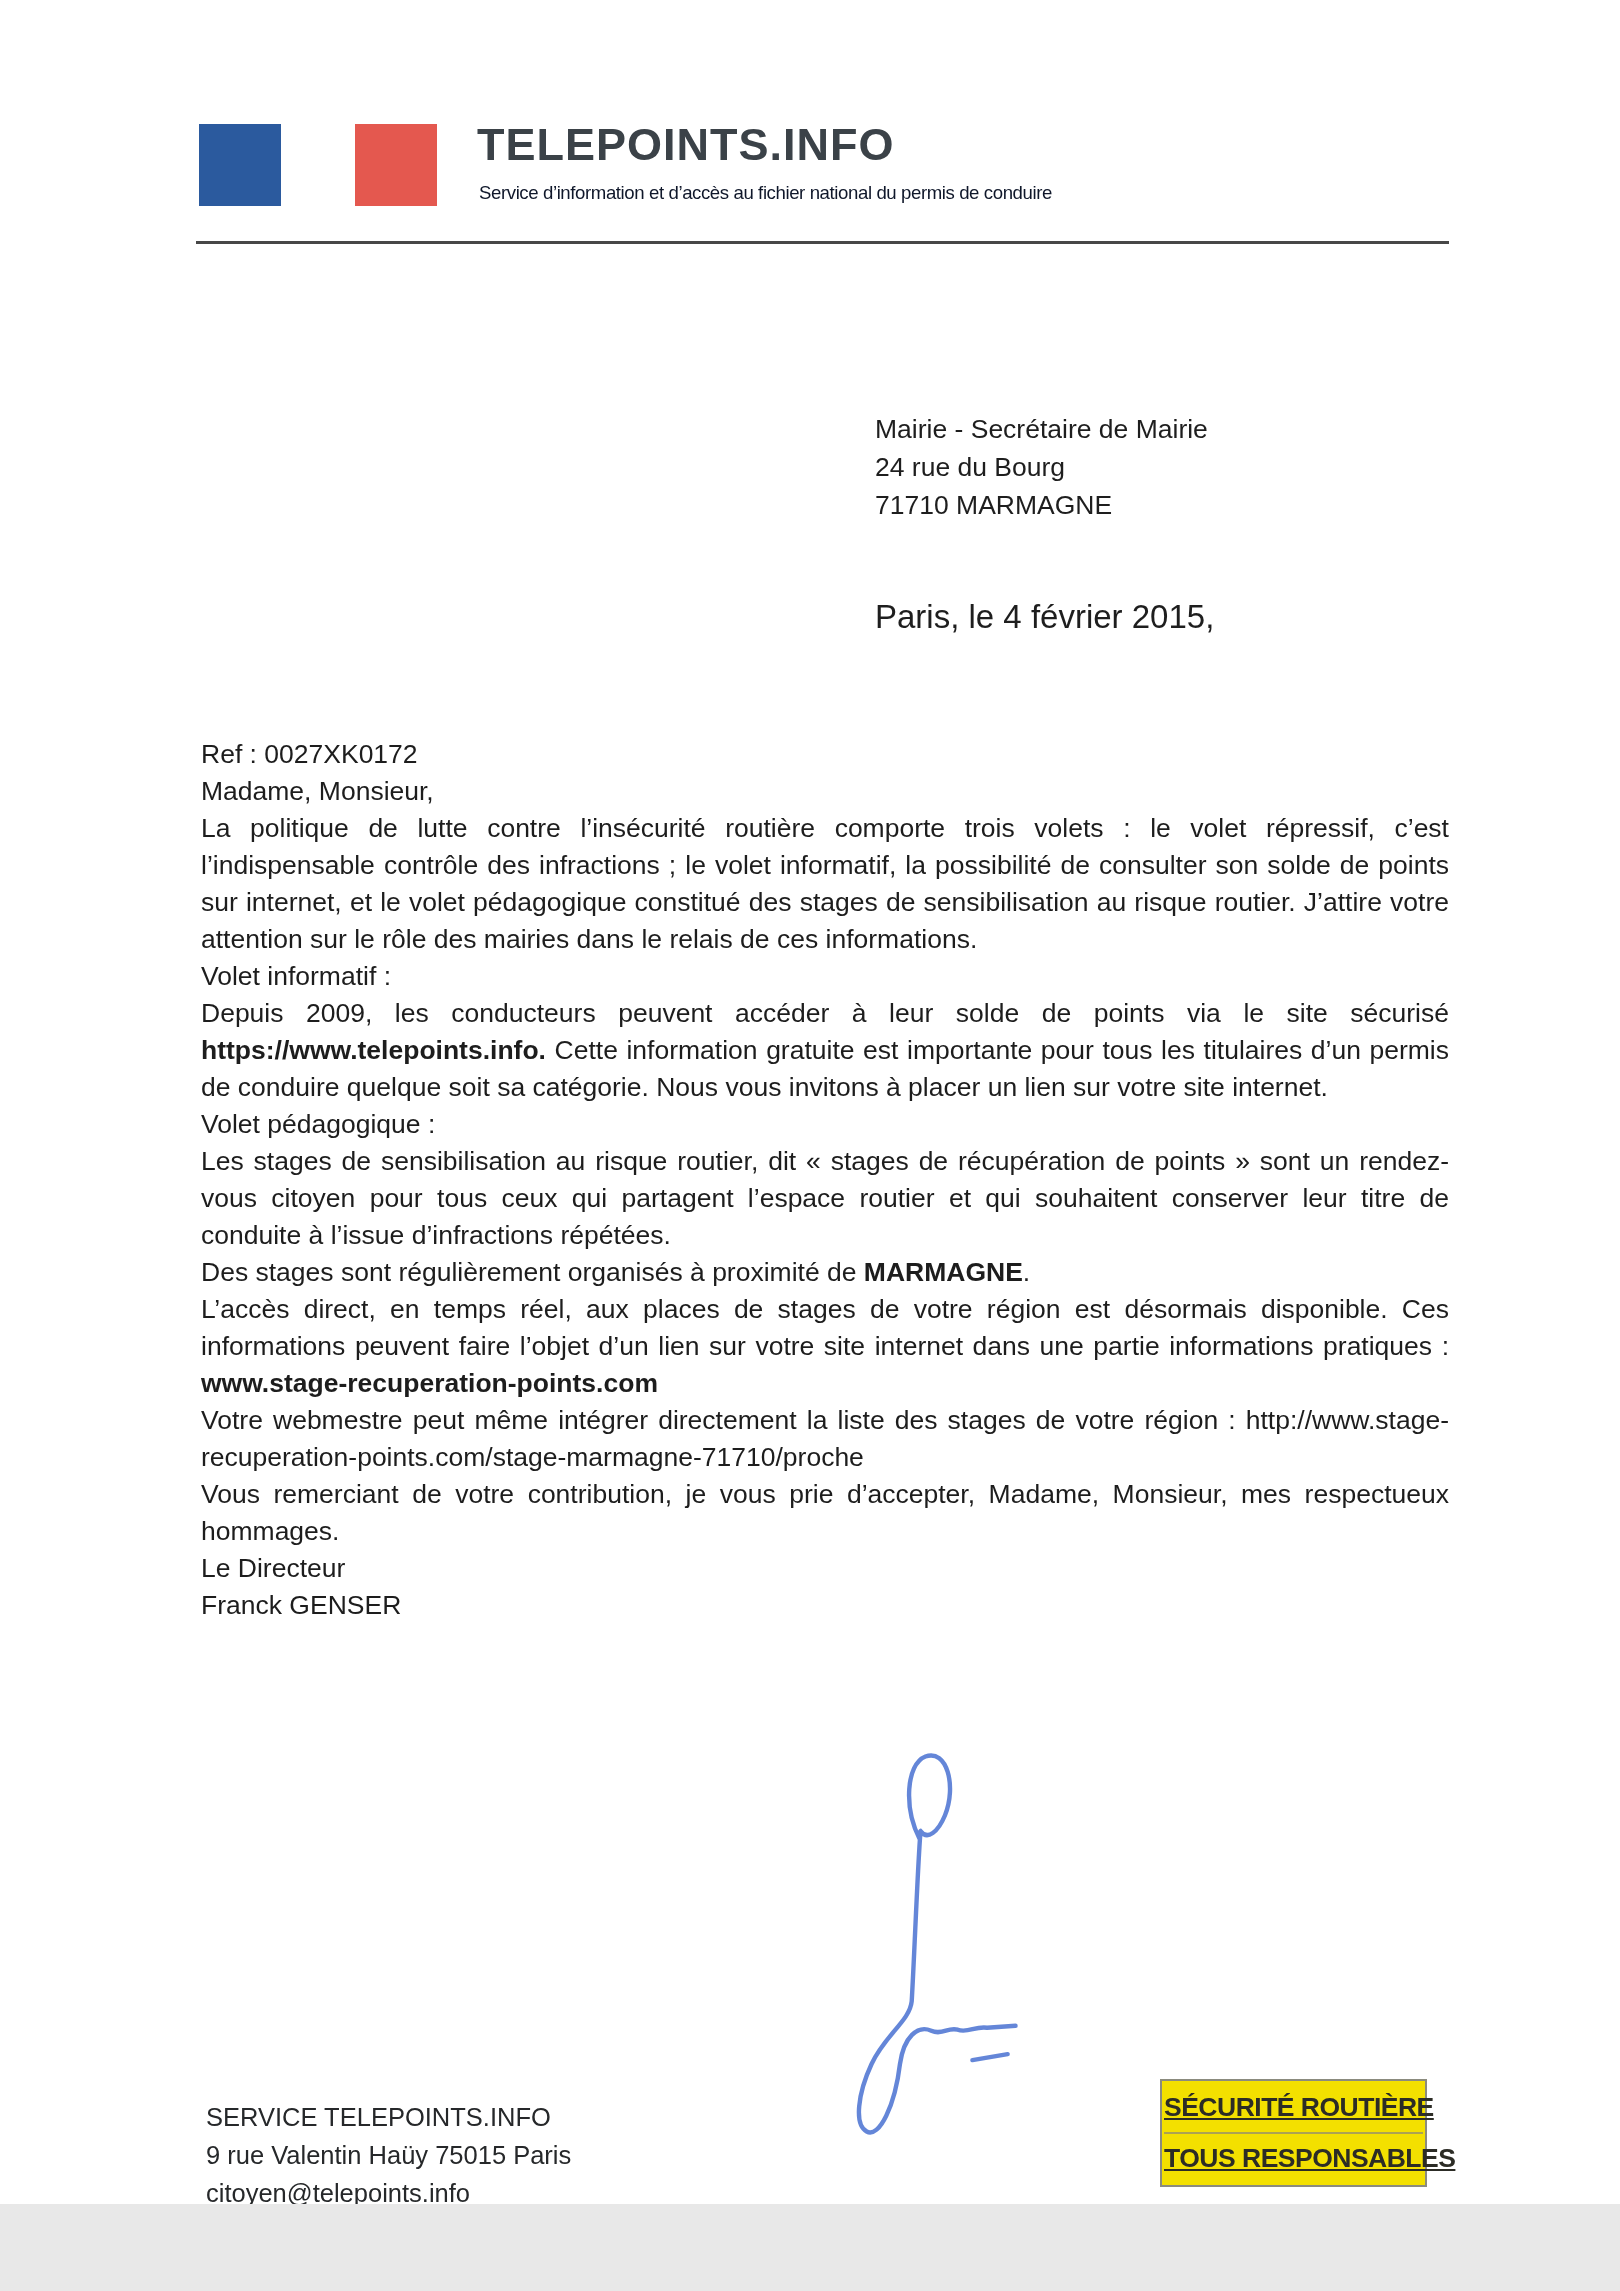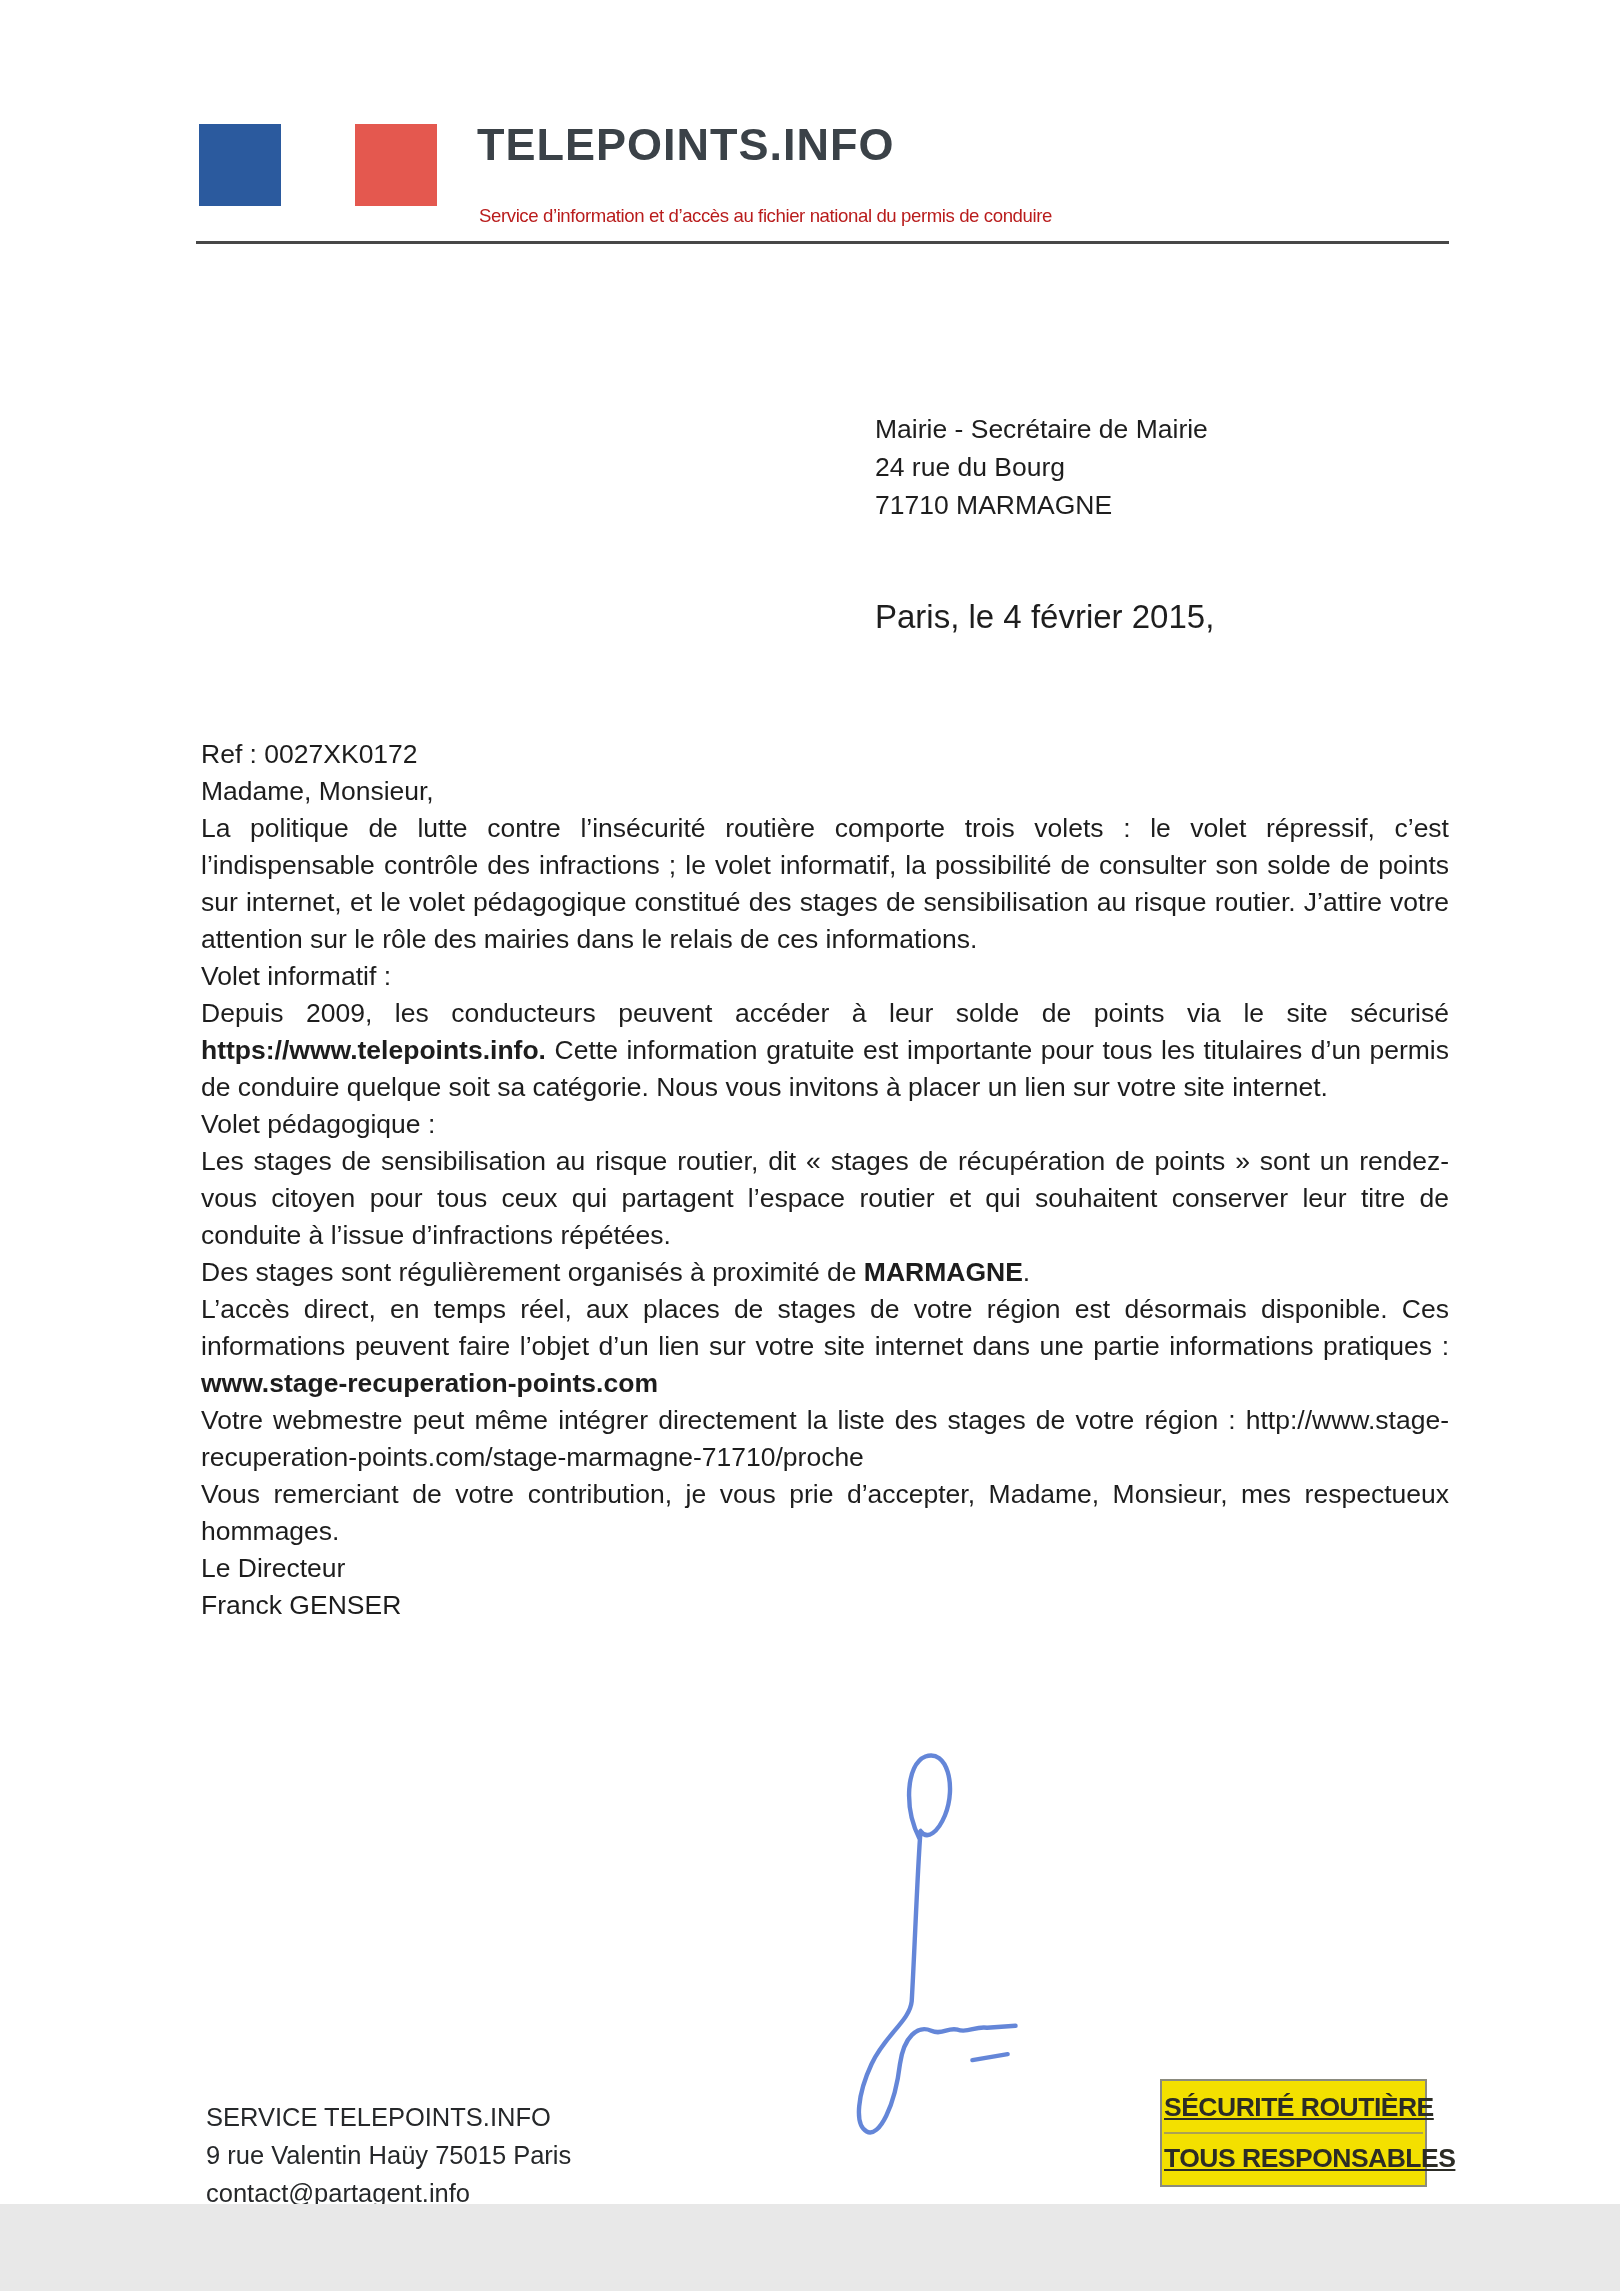--- a/index.html
+++ b/index.html
@@ -11,21 +11,21 @@
   
   .flag { position:absolute; top:124px; width:82px; height:82px; }
   .flag.blue { left:199px; }
   .flag.red  { left:355px; }
   .brand-title {
     position:absolute; left:477px; top:119px;
     font-size:45px; font-weight:700; letter-spacing:1px; color:#3b4248;
   }
   .brand-subtitle {
     position:absolute; left:479px; top:182px;
-    font-size:18.6px; letter-spacing:-0.4px; color:#b91c1c;margin-top:23px;
+    font-size:18.6px; letter-spacing:-0.4px; color:#0f172a;
   }
   .header-rule {
     position:absolute; left:196px; top:241px; width:1253px; height:2.9px;
     background:#474747;
   }
   
   .recipient { position:absolute; left:875px; top:410px; font-size:26.5px; line-height:38px; }
   .dateline  { position:absolute; left:875px; top:598px; font-size:33px; }
   
   .body-block {
@@ -112,21 +112,21 @@
              C 922 2078, 936 2066, 950 2072
              C 961 2077, 967 2068, 977 2071
              C 987 2075, 995 2067, 1007 2069
              L 1036 2067" style="stroke: rgb(92, 128, 214);"></path>
     <path d="M 992 2102 L 1028 2096" style="stroke: rgb(92, 128, 214);"></path>
   </svg>
 
   <div class="footer-block">
     <div>SERVICE TELEPOINTS.INFO</div>
     <div>9 rue Valentin Haüy 75015 Paris</div>
-    <div>contact@partagent.info</div>
+    <div>citoyen@telepoints.info</div>
   </div>
 
   <div class="badge" style="background-color: rgb(243, 224, 0);">
     <div class="badge-row first">SÉCURITÉ ROUTIÈRE</div>
     <div class="badge-row">TOUS RESPONSABLES</div>
   </div>
 
 </div>
 
 

